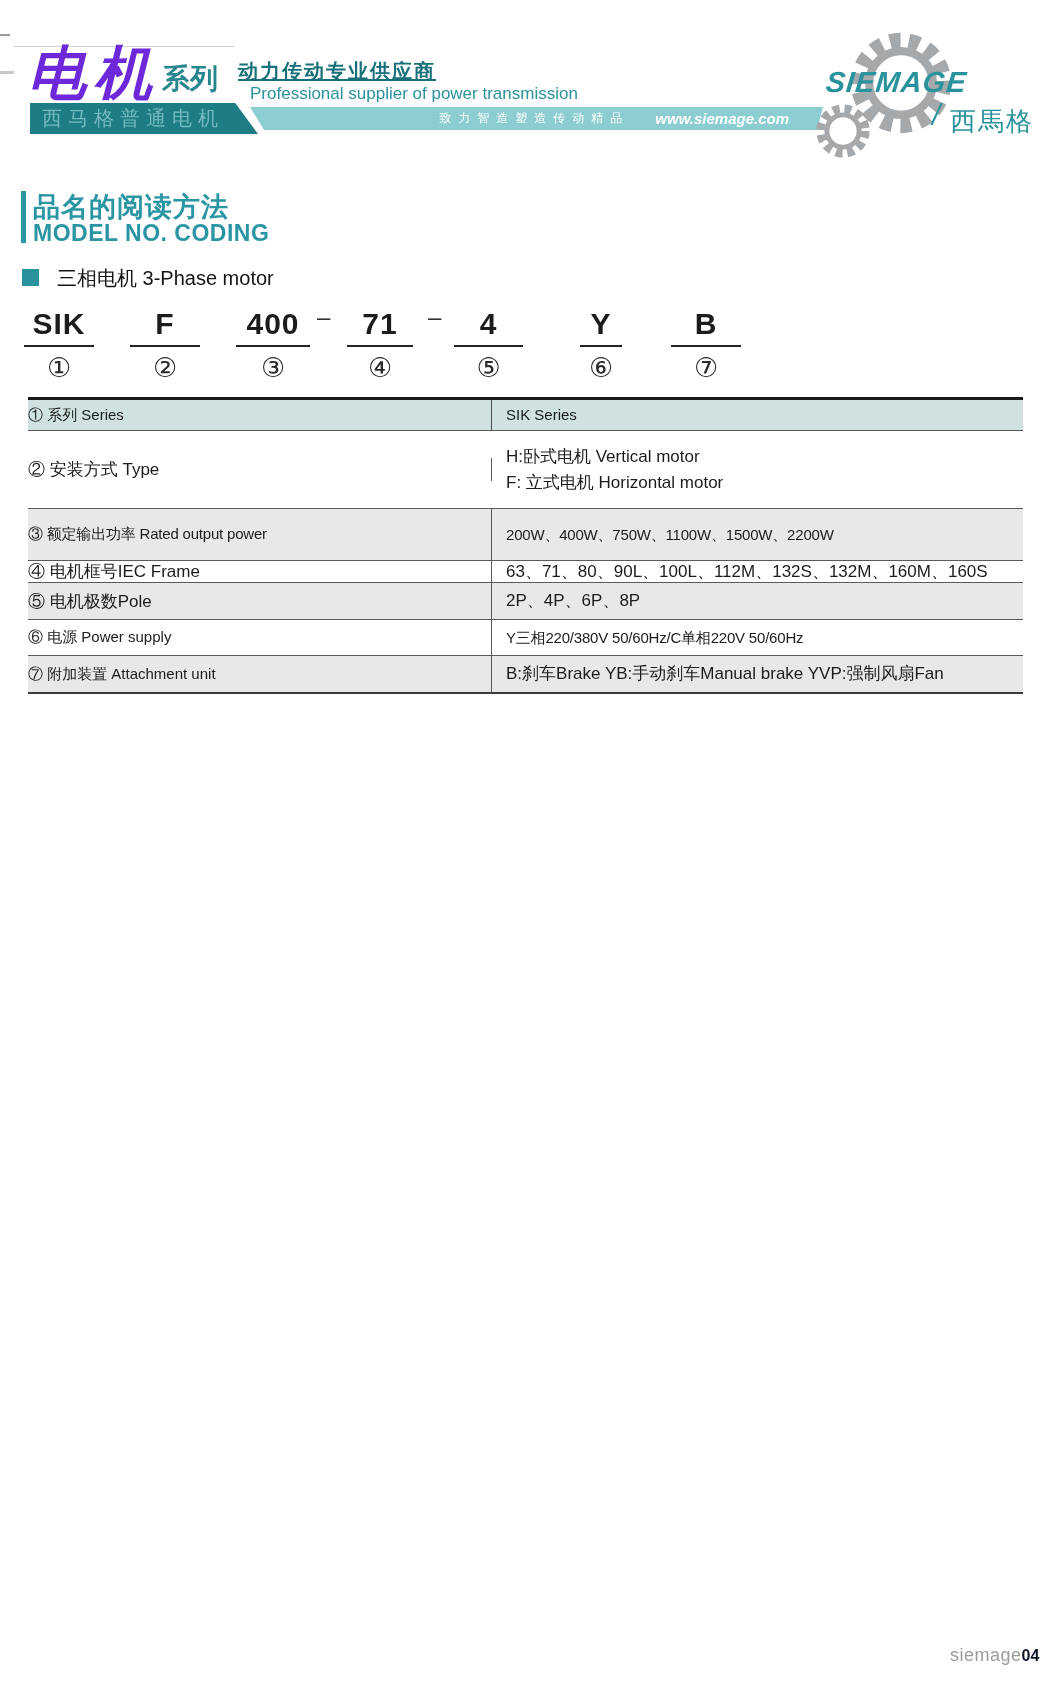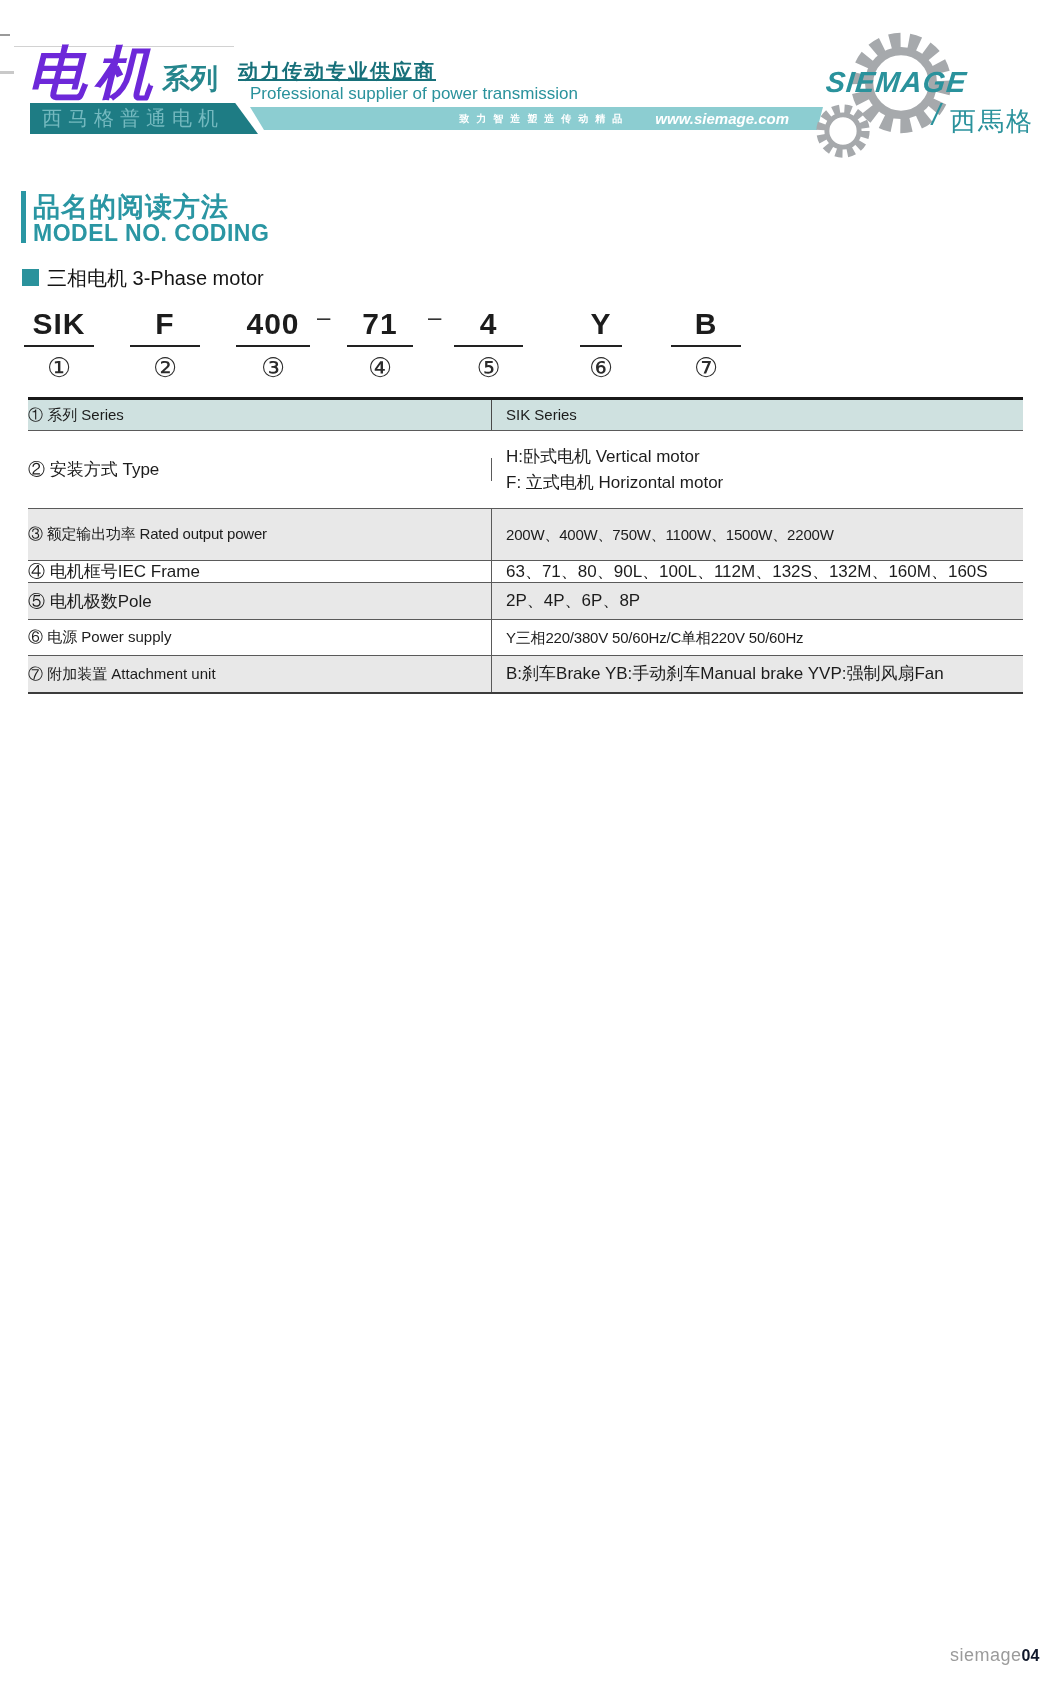--- a/index.html
+++ b/index.html
@@ -18,41 +18,41 @@
 
   .tagline-cn { position:absolute; left:238px; top:58px; font-size:20px; font-weight:700; color:#17707a; letter-spacing:2px;text-decoration:underline; }
   .tagline-en { position:absolute; left:250px; top:84px; font-size:17px; color:#2a929c; }
 
   .band-dark { position:absolute; left:30px; top:103px; width:228px; height:31px; background:#1e7c84;
                clip-path:polygon(0 0, 90% 0, 100% 100%, 0 100%); display:flex; align-items:center; }
   .band-dark .txt { font-family:"DejaVu Serif", serif; font-size:20px; color:#74b9bf; letter-spacing:6px; padding-left:12px; white-space:nowrap; }
   .band-light { position:absolute; left:250px; top:107px; width:573px; height:23px; background:#8ccdd1;
                 display:flex; align-items:center; justify-content:flex-end; gap:26px; padding-right:34px;
                 clip-path:polygon(0 0, 100% 0, calc(100% - 6px) 100%, 14px 100%); }
-  .band-light .slogan { font-size:10px; font-weight:700; color:#ffffff; letter-spacing:7px; white-space:nowrap; }
+  .band-light .slogan { font-size:12px; font-weight:400; color:#ffffff; letter-spacing:7px; white-space:nowrap; }
   .band-light .site { font-size:15px; font-weight:700; font-style:italic; color:#ffffff; white-space:nowrap; }
 
   .logo { position:absolute; left:812px; top:22px; width:240px; height:130px; }
   .logo svg { position:absolute; }
   .logo .gear-big { left:30px; top:2px; }
   .logo .gear-small { left:0px; top:78px; }
   .logo .wordmark { position:absolute; left:14px; top:44px; font-size:29px; font-weight:700; font-style:italic;
                     color:#2a929c; letter-spacing:1px; transform:skewX(-6deg); }
   .logo .cnmark { position:absolute; left:138px; top:82px; font-family:"DejaVu Serif", serif; font-size:26px;
                   color:#2a929c; letter-spacing:2px; }
   .logo .slash { position:absolute; left:120px; top:76px; font-size:30px; color:#2a929c; font-style:italic; }
 
   
   .title-bar { position:absolute; left:21px; top:191px; width:5px; height:52px; background:#2a96a3; }
   .title-cn { position:absolute; left:33px; top:189px; font-size:27px; font-weight:700; color:#2a96a3; letter-spacing:1px; }
   .title-en { position:absolute; left:33px; top:220px; font-size:23px; font-weight:700; color:#2a96a3; letter-spacing:0.5px; }
 
   
   .sec-square { position:absolute; left:22px; top:269px; width:17px; height:17px; background:#2a929c; }
-  .sec-label { position:absolute; left:47px; top:265px; font-size:20px; color:#141414; }
+  .sec-label { position:absolute; left:57px; top:265px; font-size:20px; color:#141414; }
 
   
   .code-seg { position:absolute; top:305px; height:42px; border-bottom:2px solid #222;
               display:flex; align-items:center; justify-content:center; }
   .code-seg .t { font-size:30px; font-weight:600; color:#1c1c1c; letter-spacing:1px; line-height:1; padding-bottom:3px; }
   .code-dash { position:absolute; top:303px; font-size:24px; color:#333; }
   .code-circ { position:absolute; top:352px; text-align:center; font-family:"DejaVu Sans", sans-serif;
                font-size:27px; color:#2b2b2b; }
 
   

